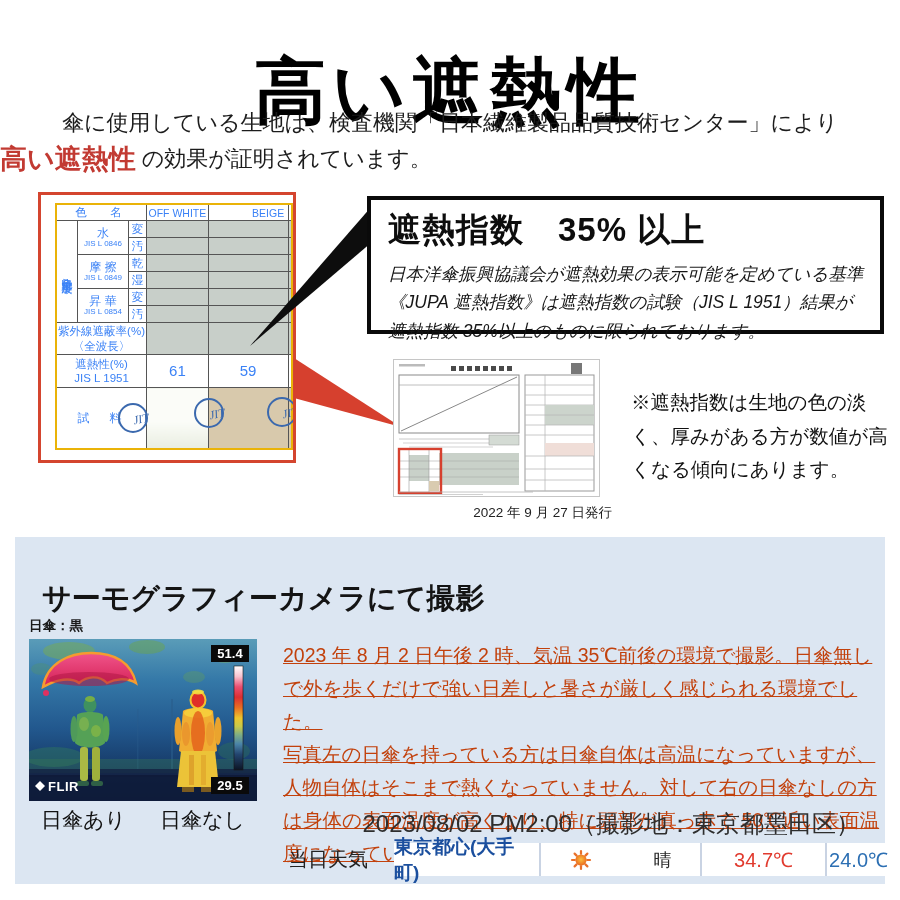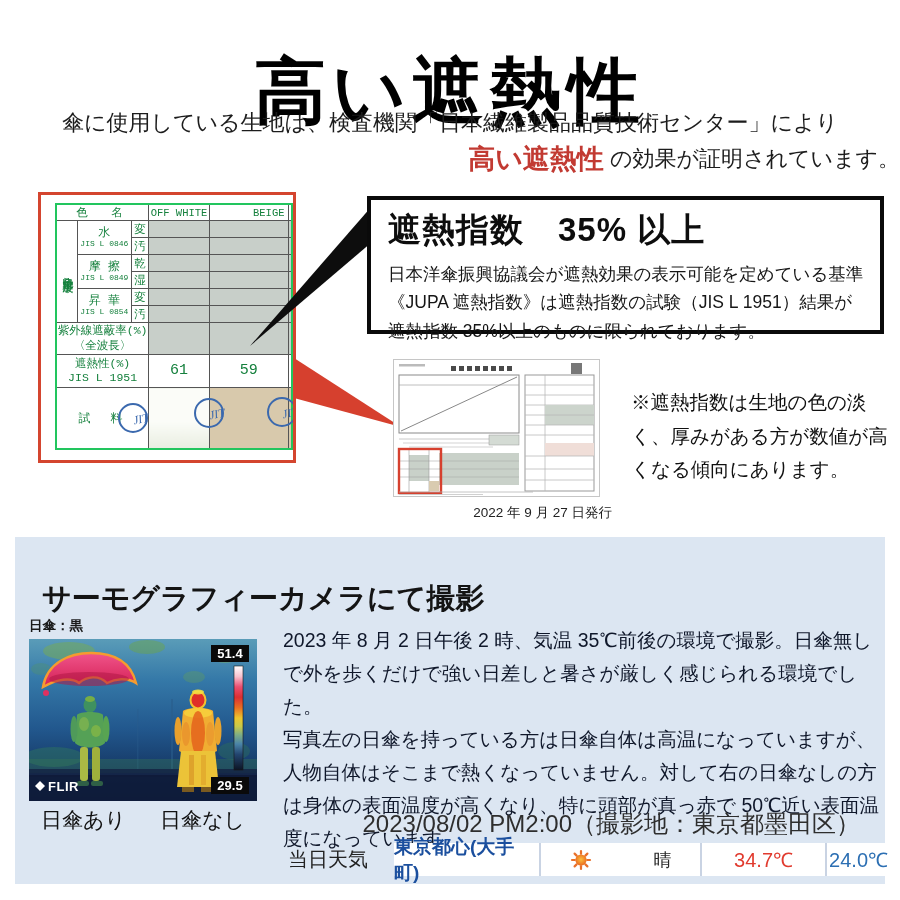--- a/index.html
+++ b/index.html
@@ -4,30 +4,30 @@
 <style>
   html,body{margin:0;padding:0;background:#fff;}
   #page{position:relative;width:900px;height:900px;background:#ffffff;overflow:hidden;
         font-family:"Liberation Sans",sans-serif;color:#111;}
 
   
   .main-title{position:absolute;top:-4px;left:0;width:900px;text-align:center;
               font-size:72px;font-weight:900;letter-spacing:6px;color:#000;}
   .intro-line1{position:absolute;top:108px;left:0;width:900px;text-align:center;
                font-size:22px;color:#1c1c1c;}
-  .intro-line2{position:absolute;top:141px;left:0;width:900px;text-align:right;
+  .intro-line2{position:absolute;top:141px;left:0;width:900px;text-align:left;
                font-size:22px;color:#1c1c1c;}
   .intro-line2 .hl{color:#c23a32;font-weight:bold;font-size:27px;vertical-align:-2px;margin-right:6px;}
 
   
   .fig-table{position:absolute;left:38px;top:192px;width:252px;height:265px;
              border:3px solid #d4452f;background:#fff;overflow:hidden;}
   .fig-table table{border-collapse:collapse;margin:8px 0 0 14px;table-layout:fixed;
-                   font-family:Liberation Mono, monospace;color:#15803d;background:#fff;
-                   border:2px solid #22c55e;}
+                   font-family:Liberation Sans, sans-serif;color:#3b82f6;background:#fff;
+                   border:2px solid #eab308;}
   .fig-table td{border:1px solid #555;text-align:center;vertical-align:middle;
                 padding:0;overflow:hidden;white-space:nowrap;}
   td.side{width:20px;font-size:11px;letter-spacing:1px;}
   td.side span{writing-mode:vertical-rl;line-height:20px;}
   td.grp{width:56px;font-size:12px;line-height:1.1;}
   td.grp .std{display:block;font-size:8px;letter-spacing:0;}
   td.sub{width:20px;font-size:11.5px;}
   td.c1{width:72px;} td.c2{width:66px;padding-left:40px;} td.cut{width:12px;border-right:none;}
   tr.hdr td{height:15px;font-size:10.5px;}
   tr.hdr td.cname{font-size:11.5px;letter-spacing:6px;}
@@ -44,40 +44,40 @@
               font-style:italic;font-size:12px;color:#3b69ae;transform:rotate(-12deg);}
   .st1{left:77px;top:208px;} .st2{left:153px;top:203px;} .st3{left:226px;top:202px;}
 
   
   .arrows{position:absolute;left:240px;top:195px;width:175px;height:245px;pointer-events:none;}
 
   
   .jupa{position:absolute;left:367px;top:196px;width:517px;height:138px;box-sizing:border-box;
         border:4px solid #0a0a0a;background:#fff;padding:6px 14px 8px 17px;}
   .jupa h2{margin:2px 0 7px 0;font-size:33px;font-weight:600;letter-spacing:1px;color:#0d0d0d;}
-  .jupa p{margin:0;font-size:17.5px;line-height:1.62;color:#161616;}
+  .jupa p{margin:0;font-size:17.5px;line-height:1.62;color:#161616;font-style:italic;}
 
   
   .doc{position:absolute;left:393px;top:359px;width:207px;height:138px;}
   .doc-caption{position:absolute;left:390px;top:504px;width:222px;text-align:right;
                font-size:13.5px;color:#222;}
 
   
   .note{position:absolute;left:631px;top:386px;width:264px;font-size:19.5px;
         line-height:1.72;color:#101010;}
 
   
   .panel{position:absolute;left:15px;top:537px;width:870px;height:347px;background:#dce6f2;}
   .thermo-heading{position:absolute;left:27px;top:18px;font-size:29px;font-weight:bold;color:#141414;}
   .img-label{position:absolute;left:14px;top:80px;font-size:13.5px;font-weight:bold;color:#1a1a1a;}
   .thermal{position:absolute;left:14px;top:102px;width:228px;height:162px;}
   .thermal-captions{position:absolute;left:14px;top:269px;width:228px;display:flex;
                     justify-content:center;gap:34px;font-size:21px;color:#111;}
-  .thermo-text{position:absolute;left:268px;top:87px;width:606px;font-size:19.5px;
-               line-height:33px;color:#0f172a;}
+  .thermo-text{position:absolute;left:268px;top:102px;width:606px;font-size:19.5px;
+               line-height:33px;color:#c2410c;text-decoration:underline;}
   .thermo-text p{margin:0;}
   .datetime{position:absolute;left:200px;top:271px;width:645px;text-align:right;
             font-size:24px;color:#2e2e2e;}
   .weather{position:absolute;left:0;top:306px;width:870px;height:33px;}
   .w-label{position:absolute;left:273px;top:0;height:33px;line-height:33px;font-size:20px;color:#222;}
   .w-strip{position:absolute;left:351px;top:0;width:496px;height:33px;background:#fff;
            display:flex;align-items:stretch;margin-left:28px;}
   .w-cell{display:flex;align-items:center;justify-content:center;box-sizing:border-box;}
   .w-cell.div{border-right:2px solid #c9d3e3;}
   .w-loc{width:147px;font-size:19px;font-weight:bold;color:#1b4f9e;}

